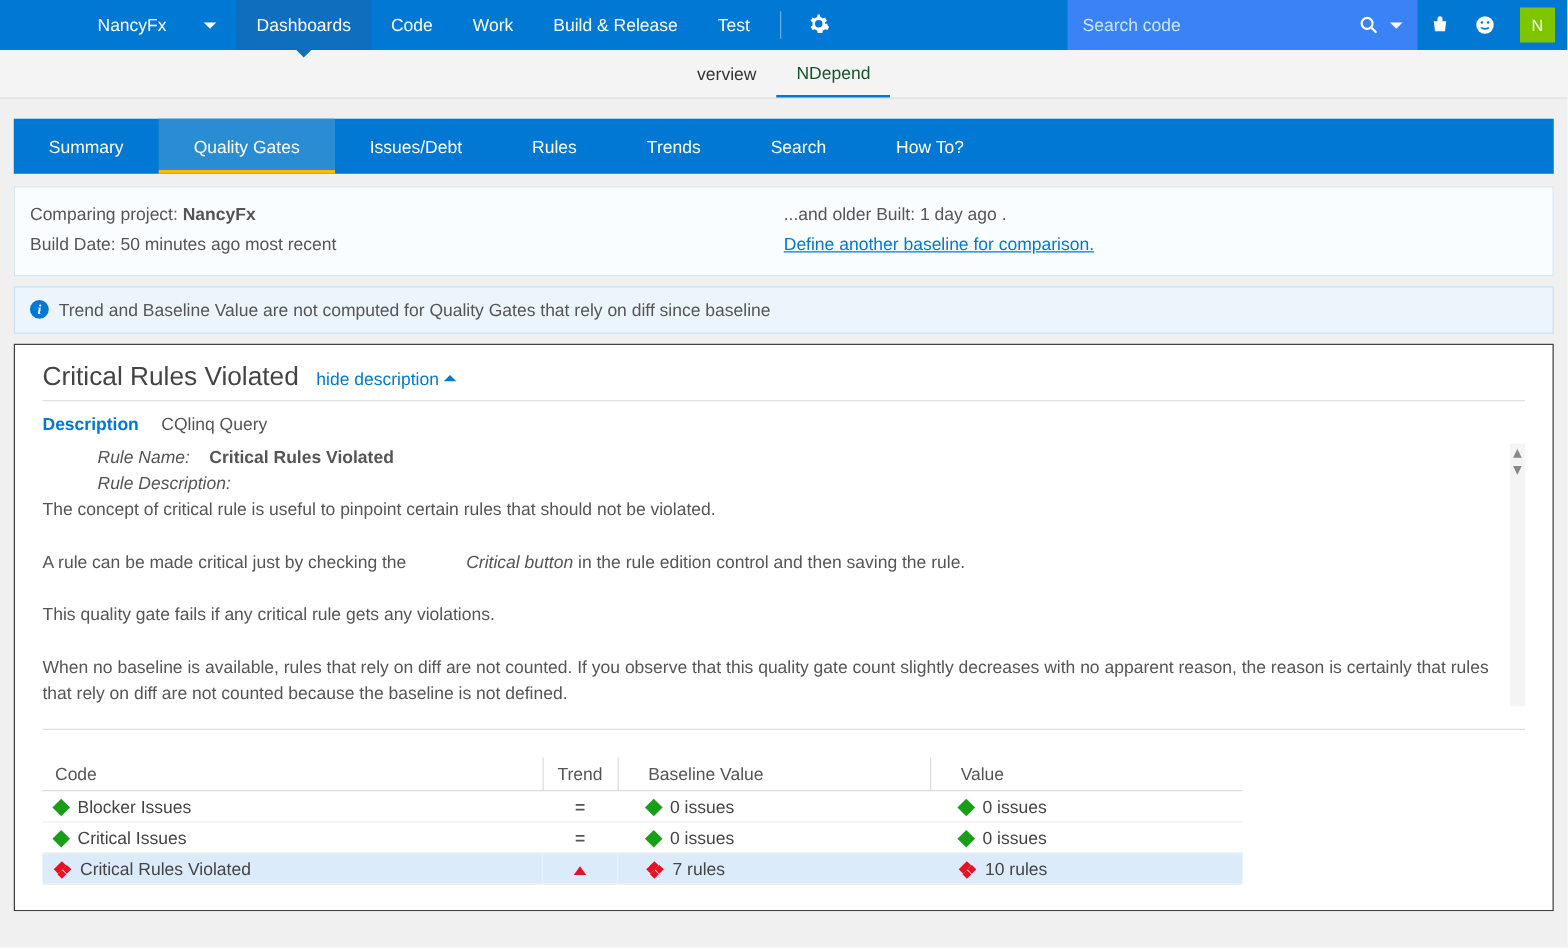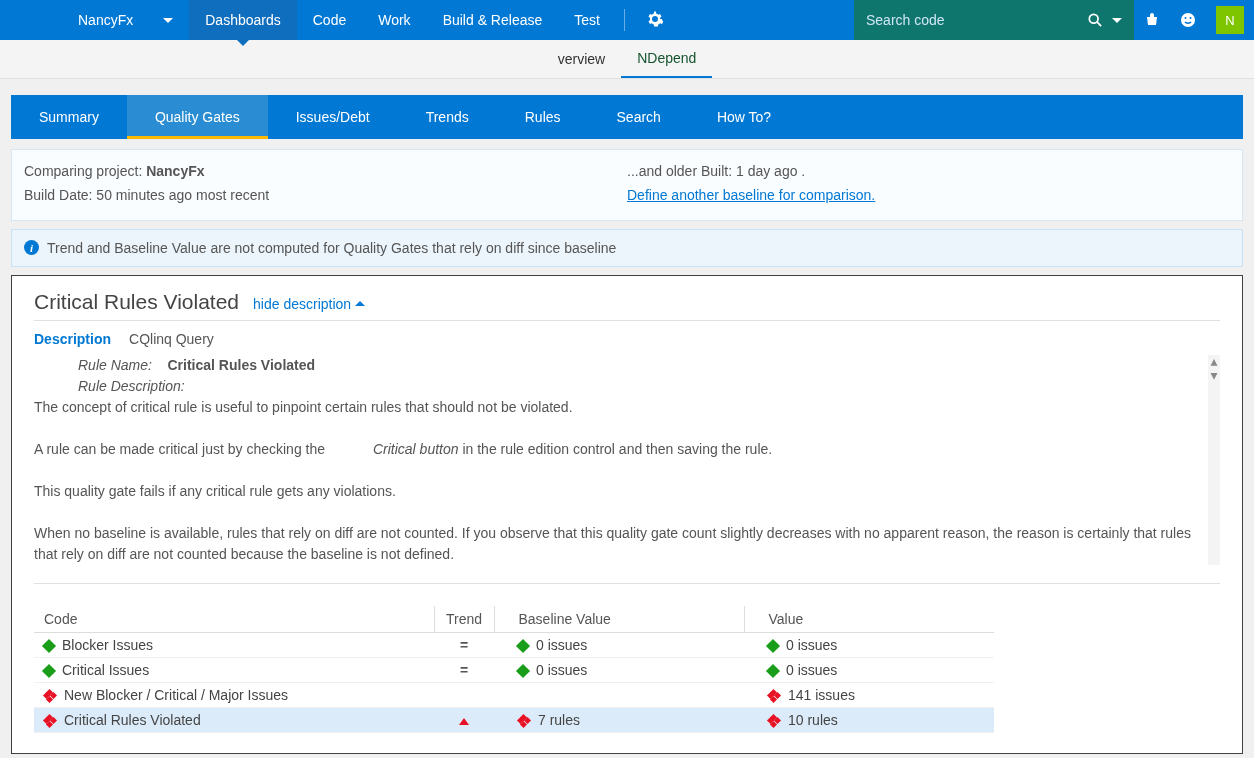--- a/index.html
+++ b/index.html
@@ -56,21 +56,21 @@
     width: 1px; height: 22px;
     background: rgba(255,255,255,0.4);
     margin: 0 8px;
   }
   .gear-icon {
     padding: 0 14px;
     cursor: pointer;
   }
   .search-box {
     margin-left: auto;
-    background: #0f766e;
+    background: #3b82f6;
     height: 100%;
     display:flex;
     align-items:center;
     padding: 0 12px;
     width: 280px;
     gap:10px;
   }
   .search-box input {
     background: transparent; border: none; color: #fff;
     flex:1; outline:none; font-size:14px;
@@ -221,22 +221,22 @@
 <div class="sub-nav" id="sub-nav">
     <div class="sub-nav-item">verview</div>
     <div class="sub-nav-item active">NDepend</div>
   </div>
 
 <div class="content">
   <div class="blue-tabs" id="blue-tabs">
       <div class="blue-tab">Summary</div>
       <div class="blue-tab active">Quality Gates</div>
       <div class="blue-tab">Issues/Debt</div>
+      <div class="blue-tab">Rules</div>
       <div class="blue-tab">Trends</div>
-      <div class="blue-tab">Rules</div>
       <div class="blue-tab">Search</div>
       <div class="blue-tab">How To?</div>
     </div>
 
   <div class="info-box">
     <div class="info-row">
       <div class="info-col">
         <div>
           <span>Comparing project: </span><b>NancyFx</b>
         </div>
@@ -308,26 +308,20 @@
               <td class="trend-cell"><span class="eq">=</span></td>
               <td class="cell-pad-left"><span class="diamond dg"></span><span>0 issues</span></td>
               <td class="cell-pad-left"><span class="diamond dg"></span><span>0 issues</span></td>
             </tr>
             <tr>
               <td><span class="diamond dg"></span><span>Critical Issues</span></td>
               <td class="trend-cell"><span class="eq">=</span></td>
               <td class="cell-pad-left"><span class="diamond dg"></span><span>0 issues</span></td>
               <td class="cell-pad-left"><span class="diamond dg"></span><span>0 issues</span></td>
             </tr>
-            <tr>
-              <td><span class="dr"><span class="d2"></span><span class="d3"></span></span><span>New Blocker / Critical / Major Issues</span></td>
-              <td class="trend-cell"></td>
-              <td class="cell-pad-left"><span></span></td>
-              <td class="cell-pad-left"><span class="dr"><span class="d2"></span><span class="d3"></span></span><span>141 issues</span></td>
-            </tr>
             <tr class="highlight">
               <td><span class="dr"><span class="d2"></span><span class="d3"></span></span><span>Critical Rules Violated</span></td>
               <td class="trend-cell"><span class="tri-up-red"></span></td>
               <td class="cell-pad-left"><span class="dr"><span class="d2"></span><span class="d3"></span></span><span>7 rules</span></td>
               <td class="cell-pad-left"><span class="dr"><span class="d2"></span><span class="d3"></span></span><span>10 rules</span></td>
             </tr>
           </tbody>
       </table>
 
     </div>

